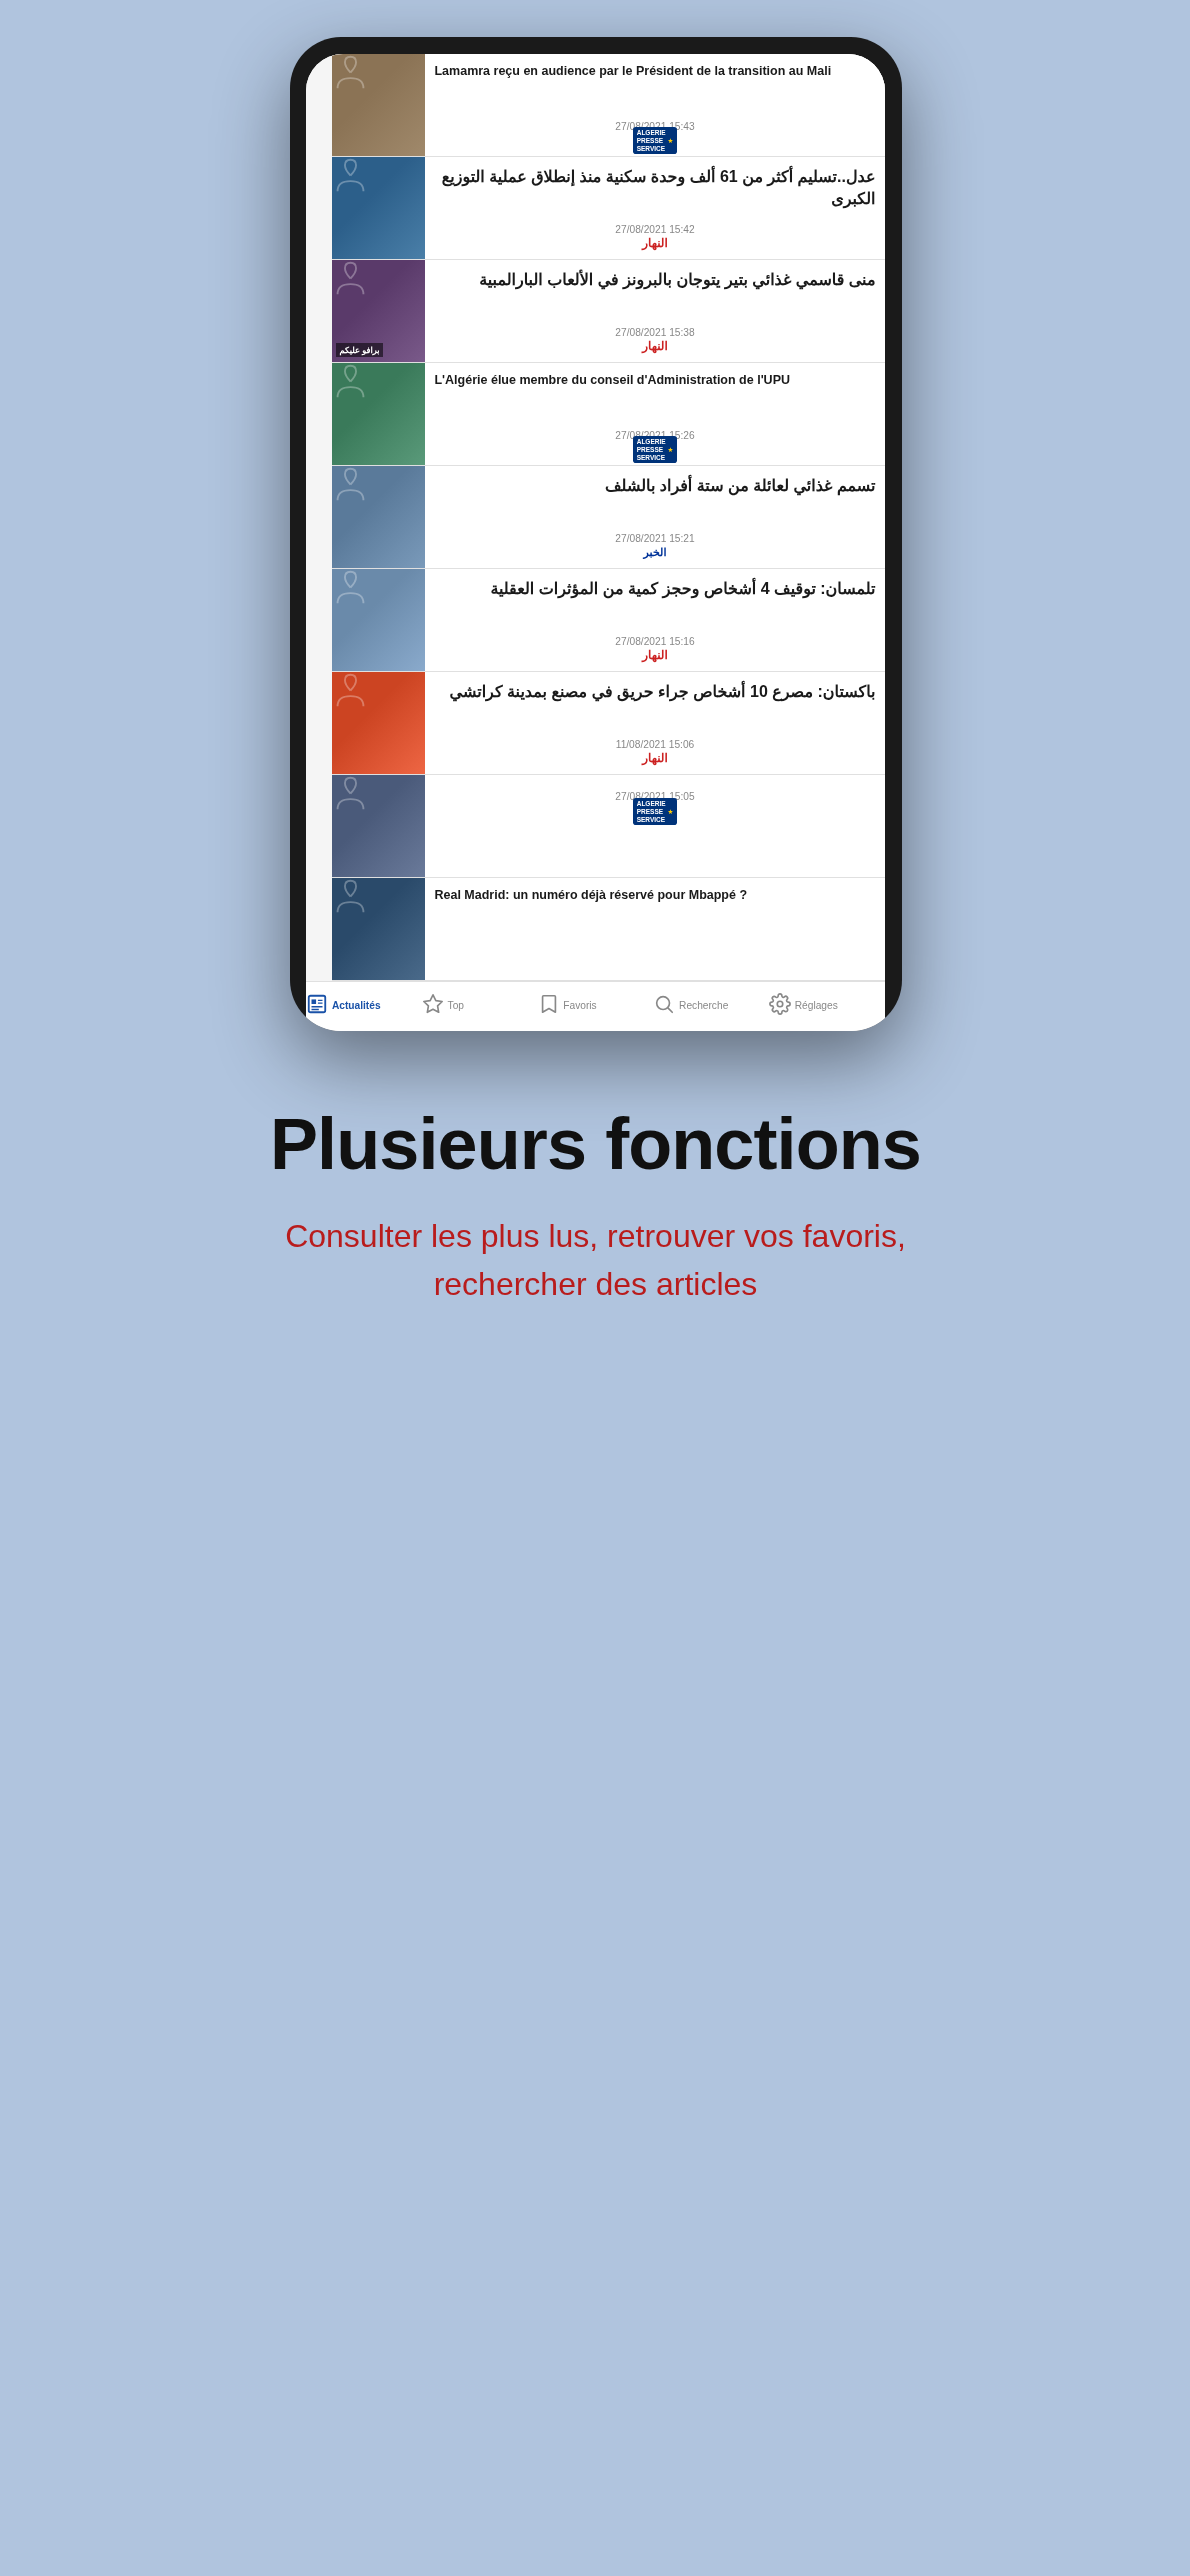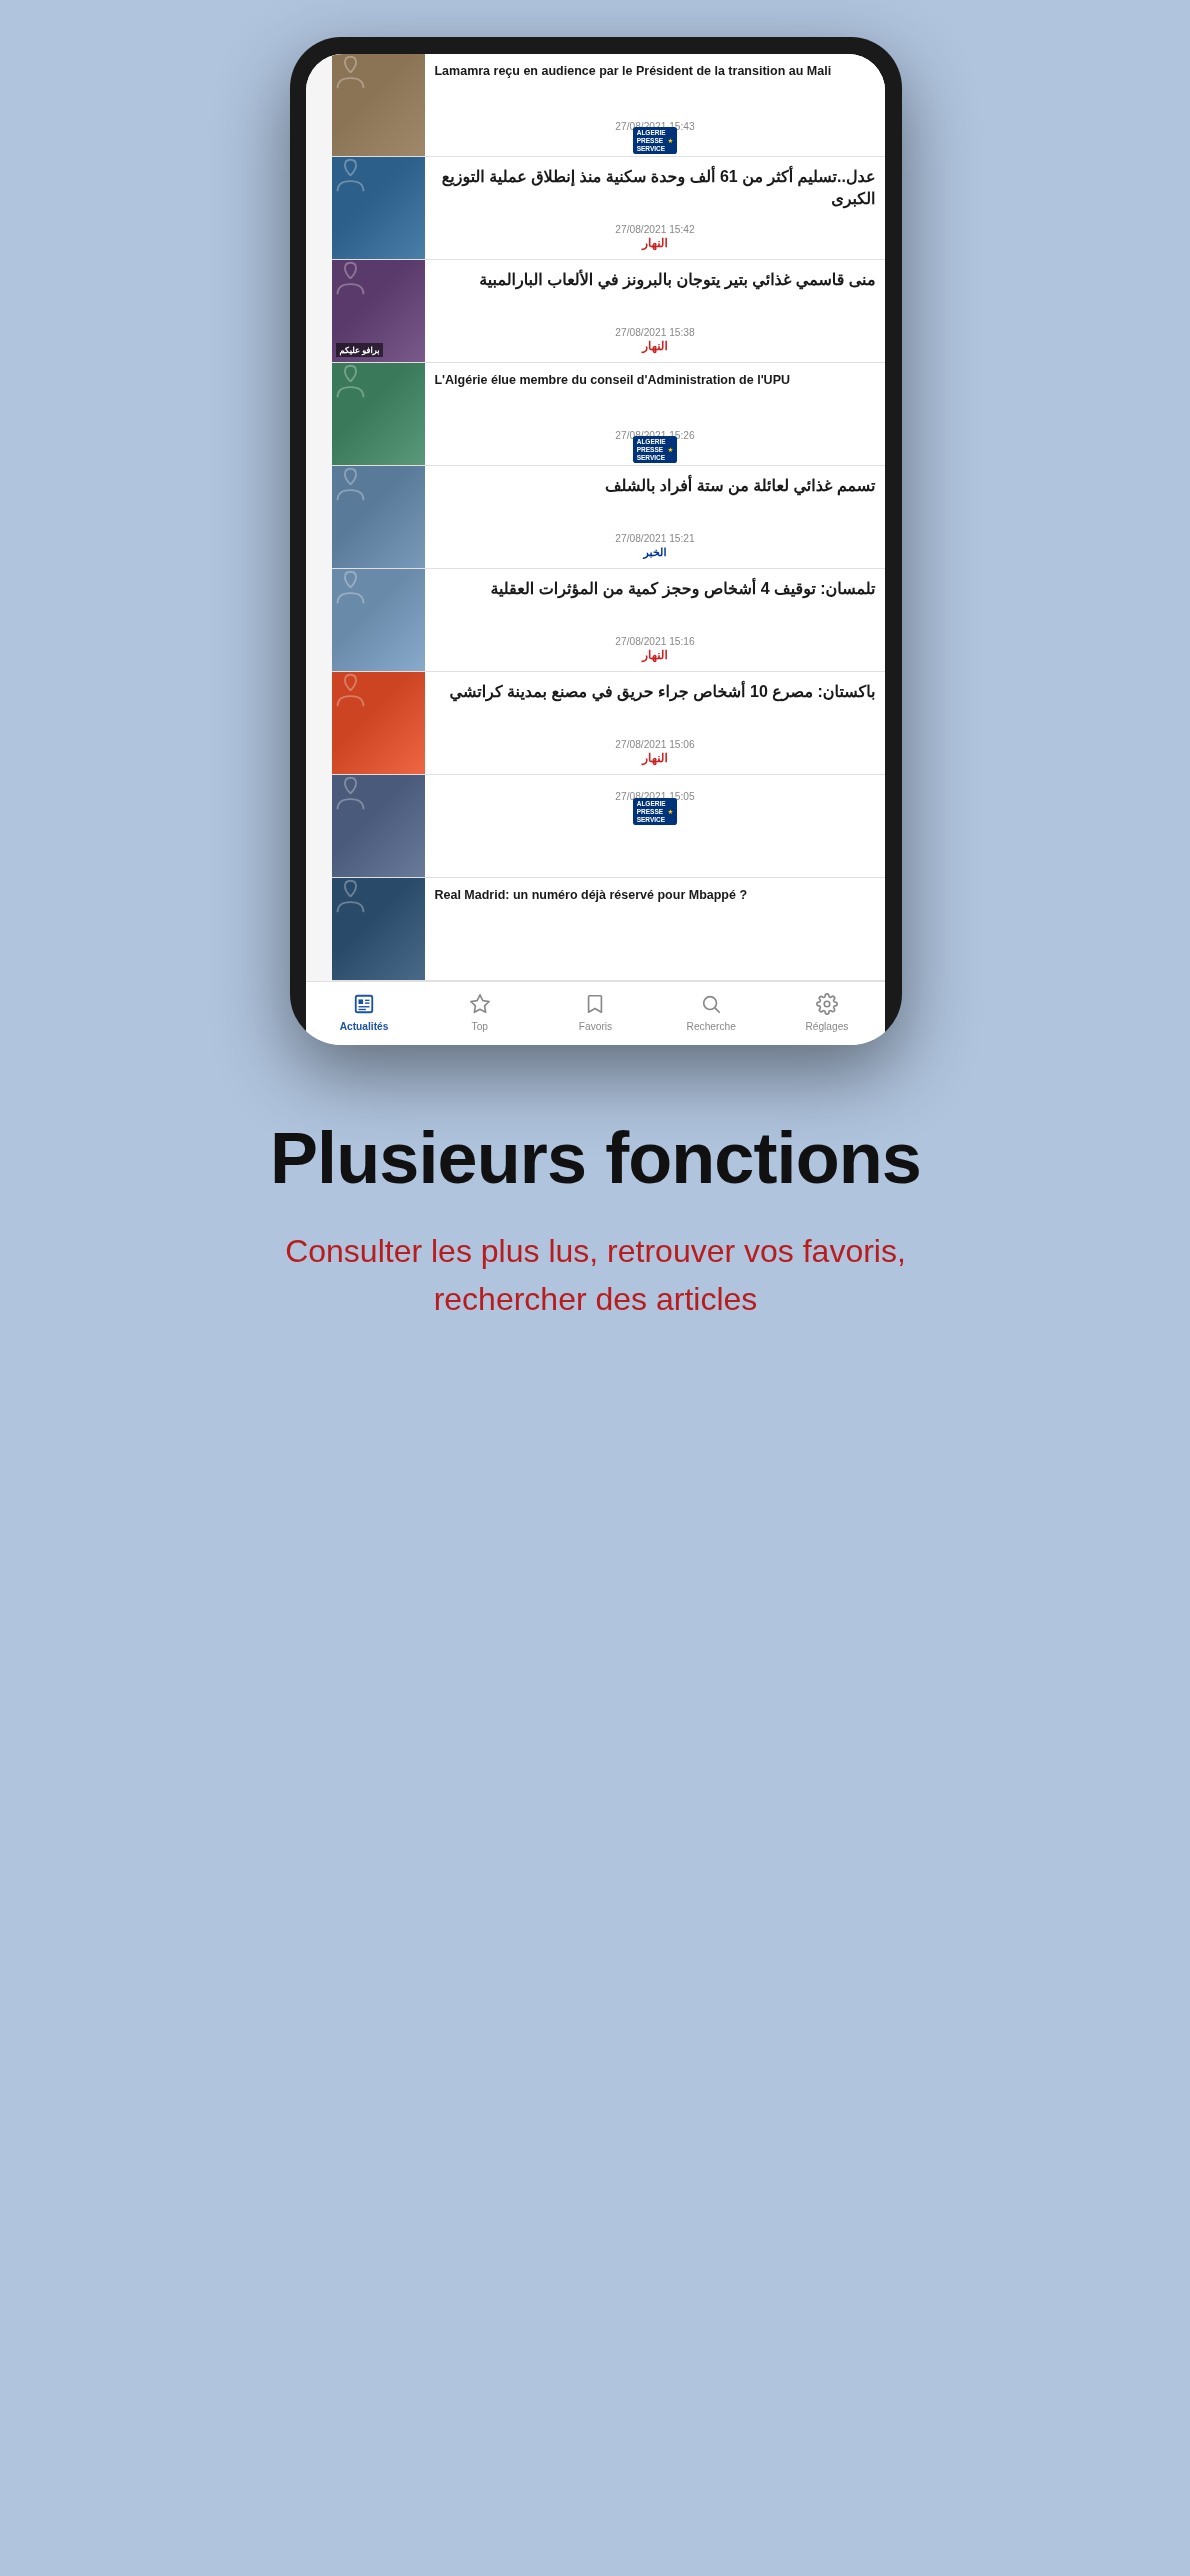--- a/index.html
+++ b/index.html
@@ -149,21 +149,21 @@
       background: #ffffff;
       display: flex;
       flex-direction: row;
       border-top: 0.9px solid #e0e0e0;
       padding: 7.4px 0 9.3px 0;
     }
 
     .nav-item {
       flex: 1;
       display: flex;
-      flex-direction: column;
+      flex-direction: row;
       align-items: center;
       gap: 3.7px;
       cursor: pointer;
       padding: 3.7px 0;
     }
 
     .nav-label {
       font-size: 10.2px;
       color: #888888;
     }
@@ -325,21 +325,21 @@
               </div>
             </div>
           </div>
           <div class="news-item">
             <div class="news-item-thumb thumb-7"><svg width="37" height="37" viewBox="0 0 40 40" style="opacity: 0.3;">
                 <path d="M20 20 Q14 14 14 9 Q14 3 20 3 Q26 3 26 9 Q26 14 20 20 M6 37 Q6 26 20 26 Q34 26 34 37" stroke="#fff" stroke-width="2" fill="none"></path>
               </svg></div>
             <div class="news-item-content">
               <div class="news-item-title">باكستان: مصرع 10 أشخاص جراء حريق في مصنع بمدينة كراتشي</div>
               <div class="news-item-meta">
-                <span class="news-item-date">27/08/2021 15:06</span>
+                <span class="news-item-date">11/08/2021 15:06</span>
                 <div class="news-item-source">
                   <span class="source-ennahar">النهار</span>
                 </div>
               </div>
             </div>
           </div>
           <div class="news-item">
             <div class="news-item-thumb thumb-8"><svg width="37" height="37" viewBox="0 0 40 40" style="opacity: 0.3;">
                 <path d="M20 20 Q14 14 14 9 Q14 3 20 3 Q26 3 26 9 Q26 14 20 20 M6 37 Q6 26 20 26 Q34 26 34 37" stroke="#fff" stroke-width="2" fill="none"></path>
               </svg></div>

